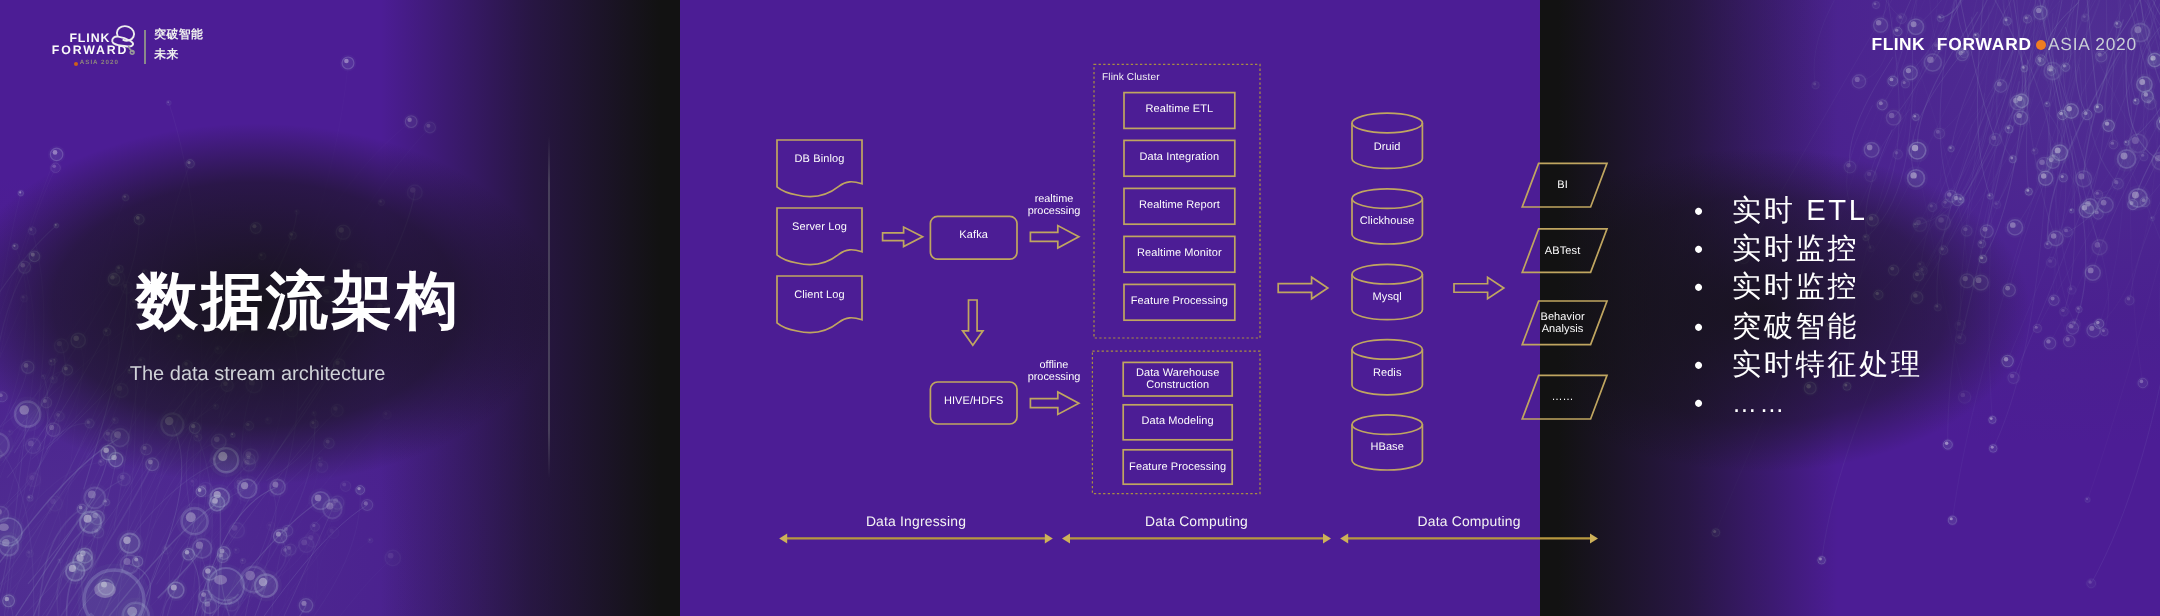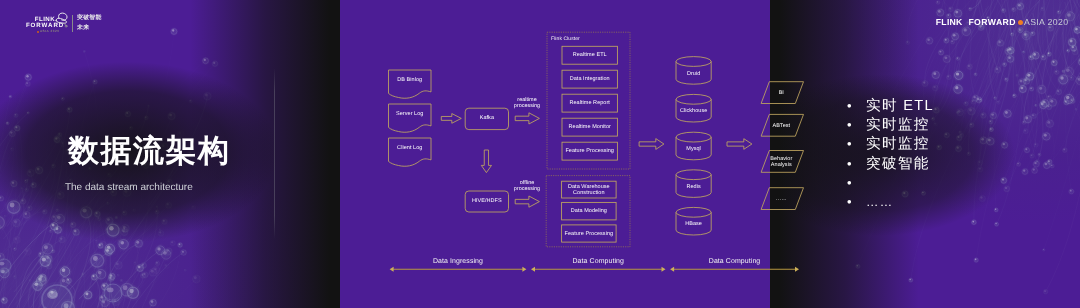--- a/index.html
+++ b/index.html
@@ -1947,20 +1947,21 @@
       <div class="bullet">
         <span class="bdotp">•</span>
         <span class="btxt">实时监控</span>
       </div>
       <div class="bullet">
         <span class="bdotp">•</span>
         <span class="btxt">突破智能</span>
       </div>
       <div class="bullet">
         <span class="bdotp">•</span>
+        <span class="btxt">实时特征处理</span>
       </div>
       <div class="bullet bullet-last">
         <span class="bdotp">•</span>
         <span class="btxt">……</span>
       </div>
     </div>
 
 </div>
 
 </body></html>

